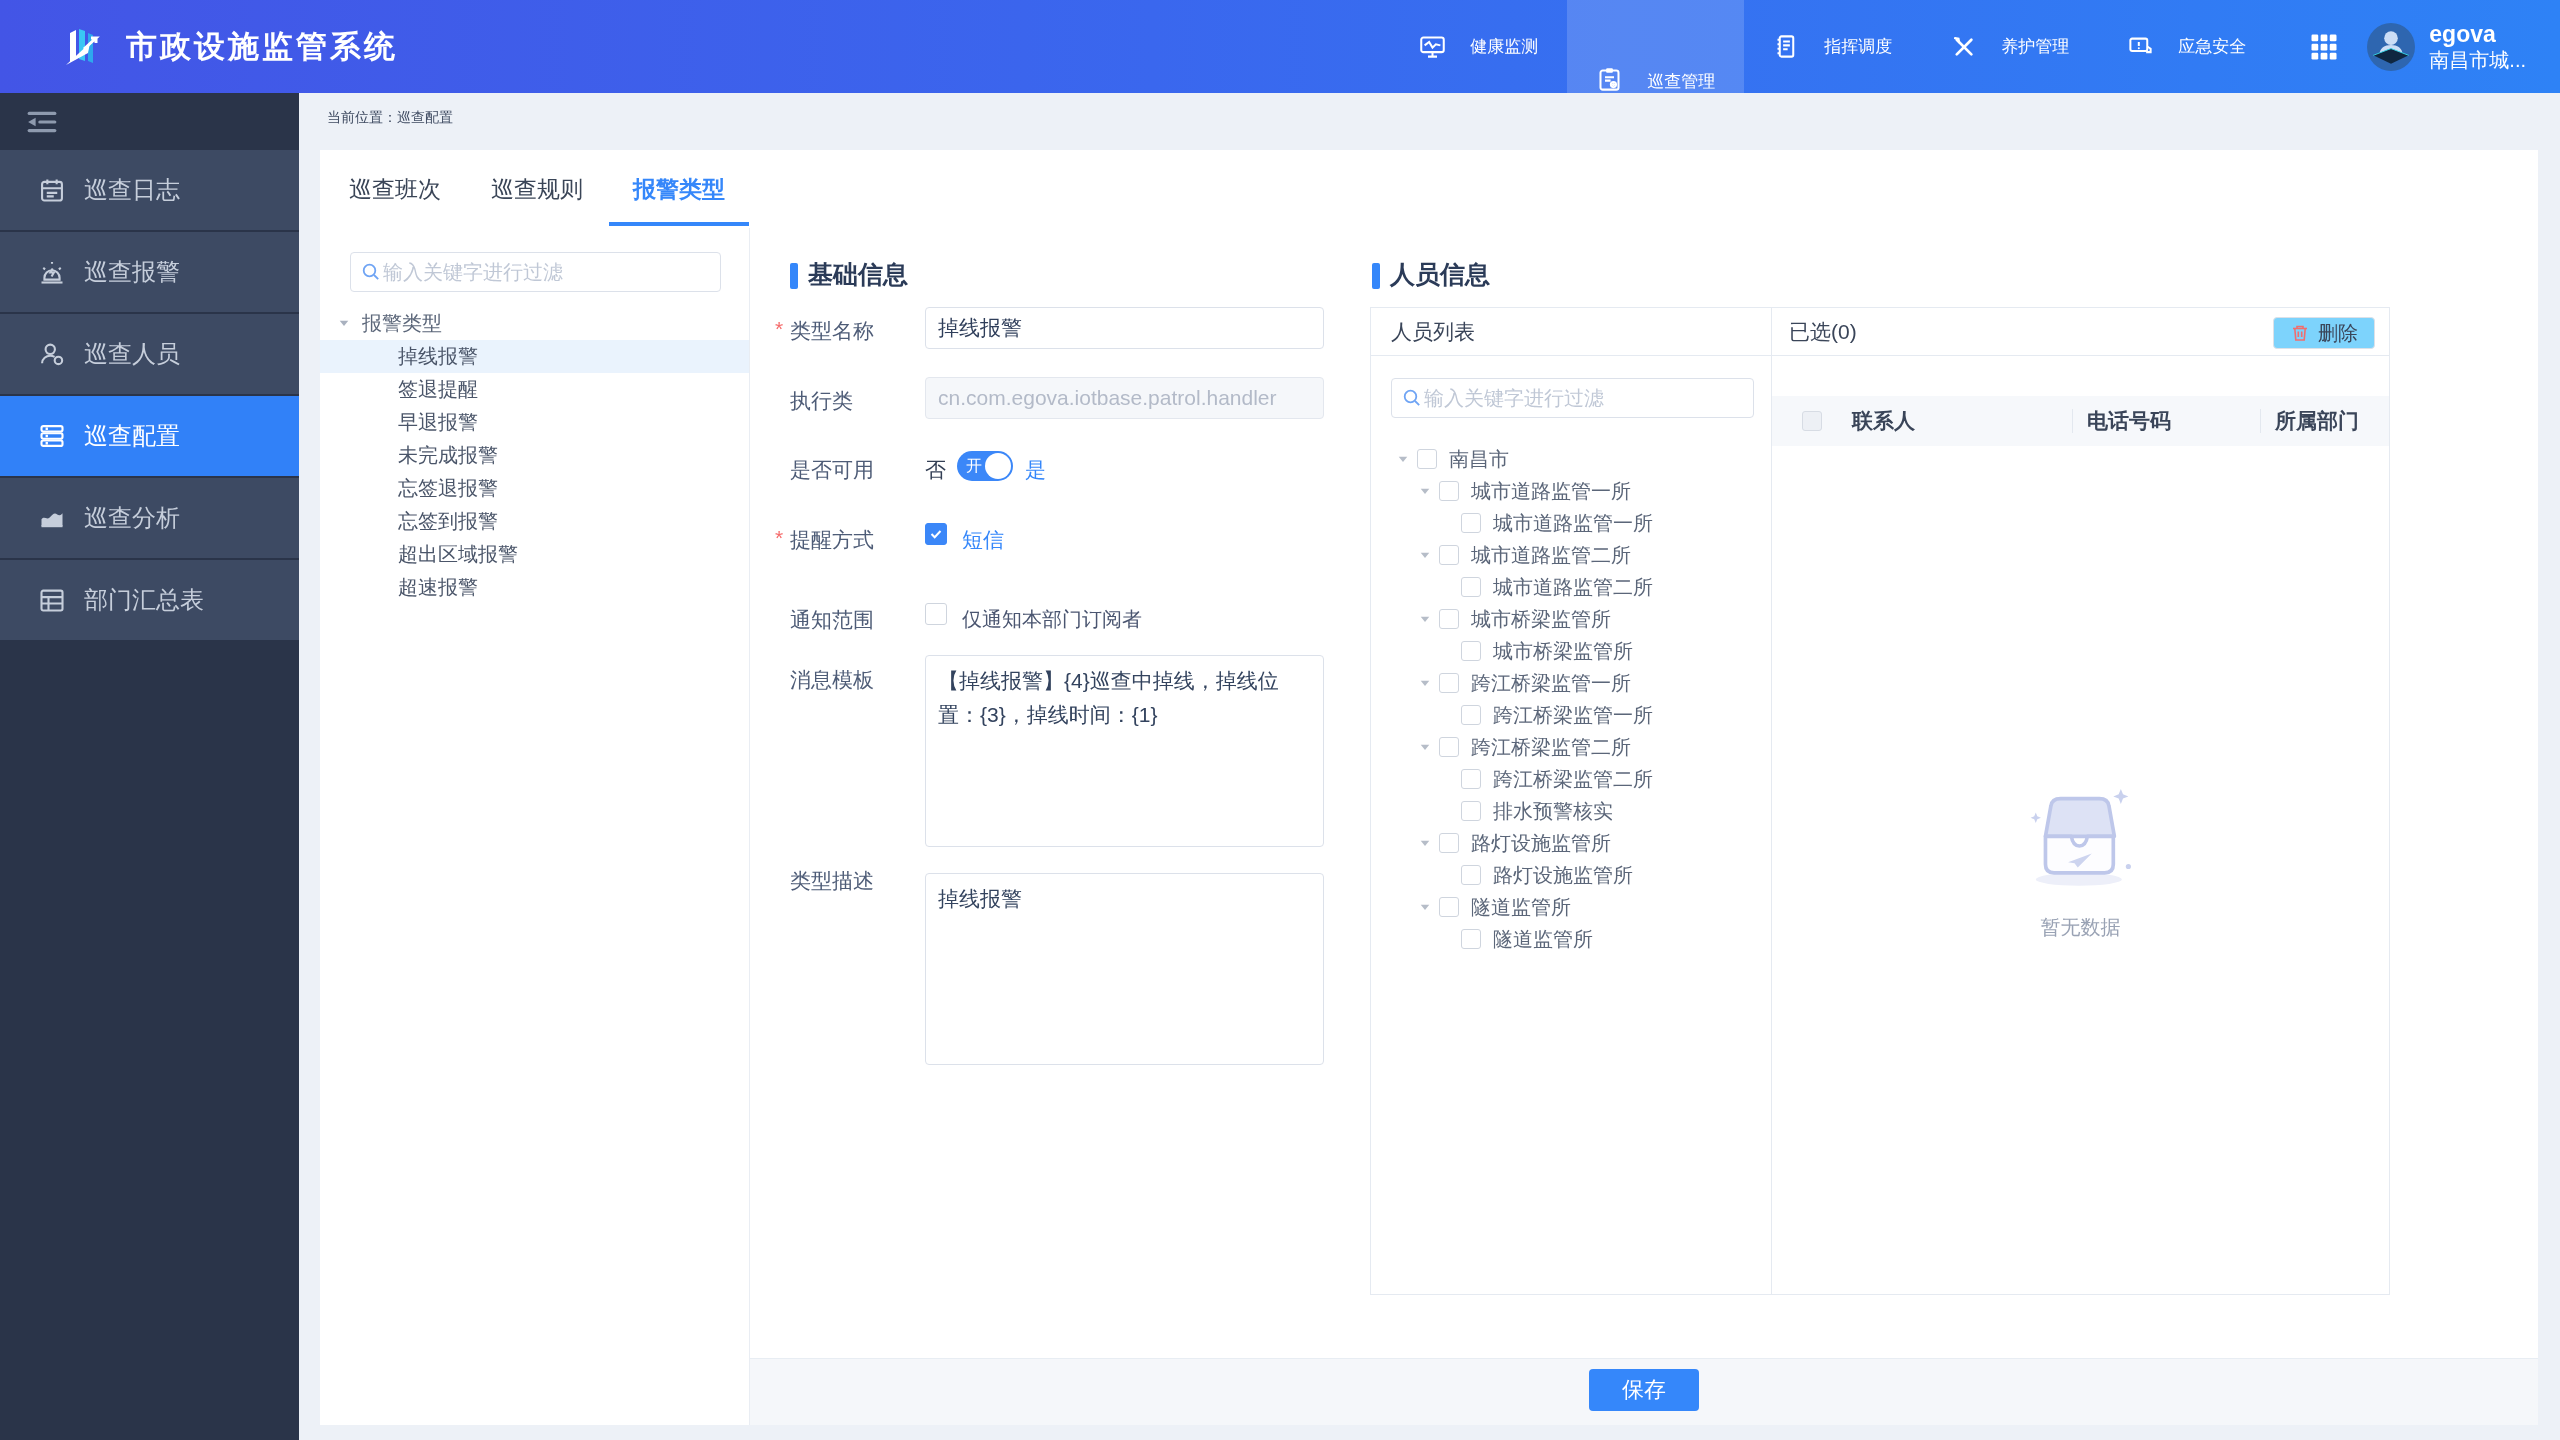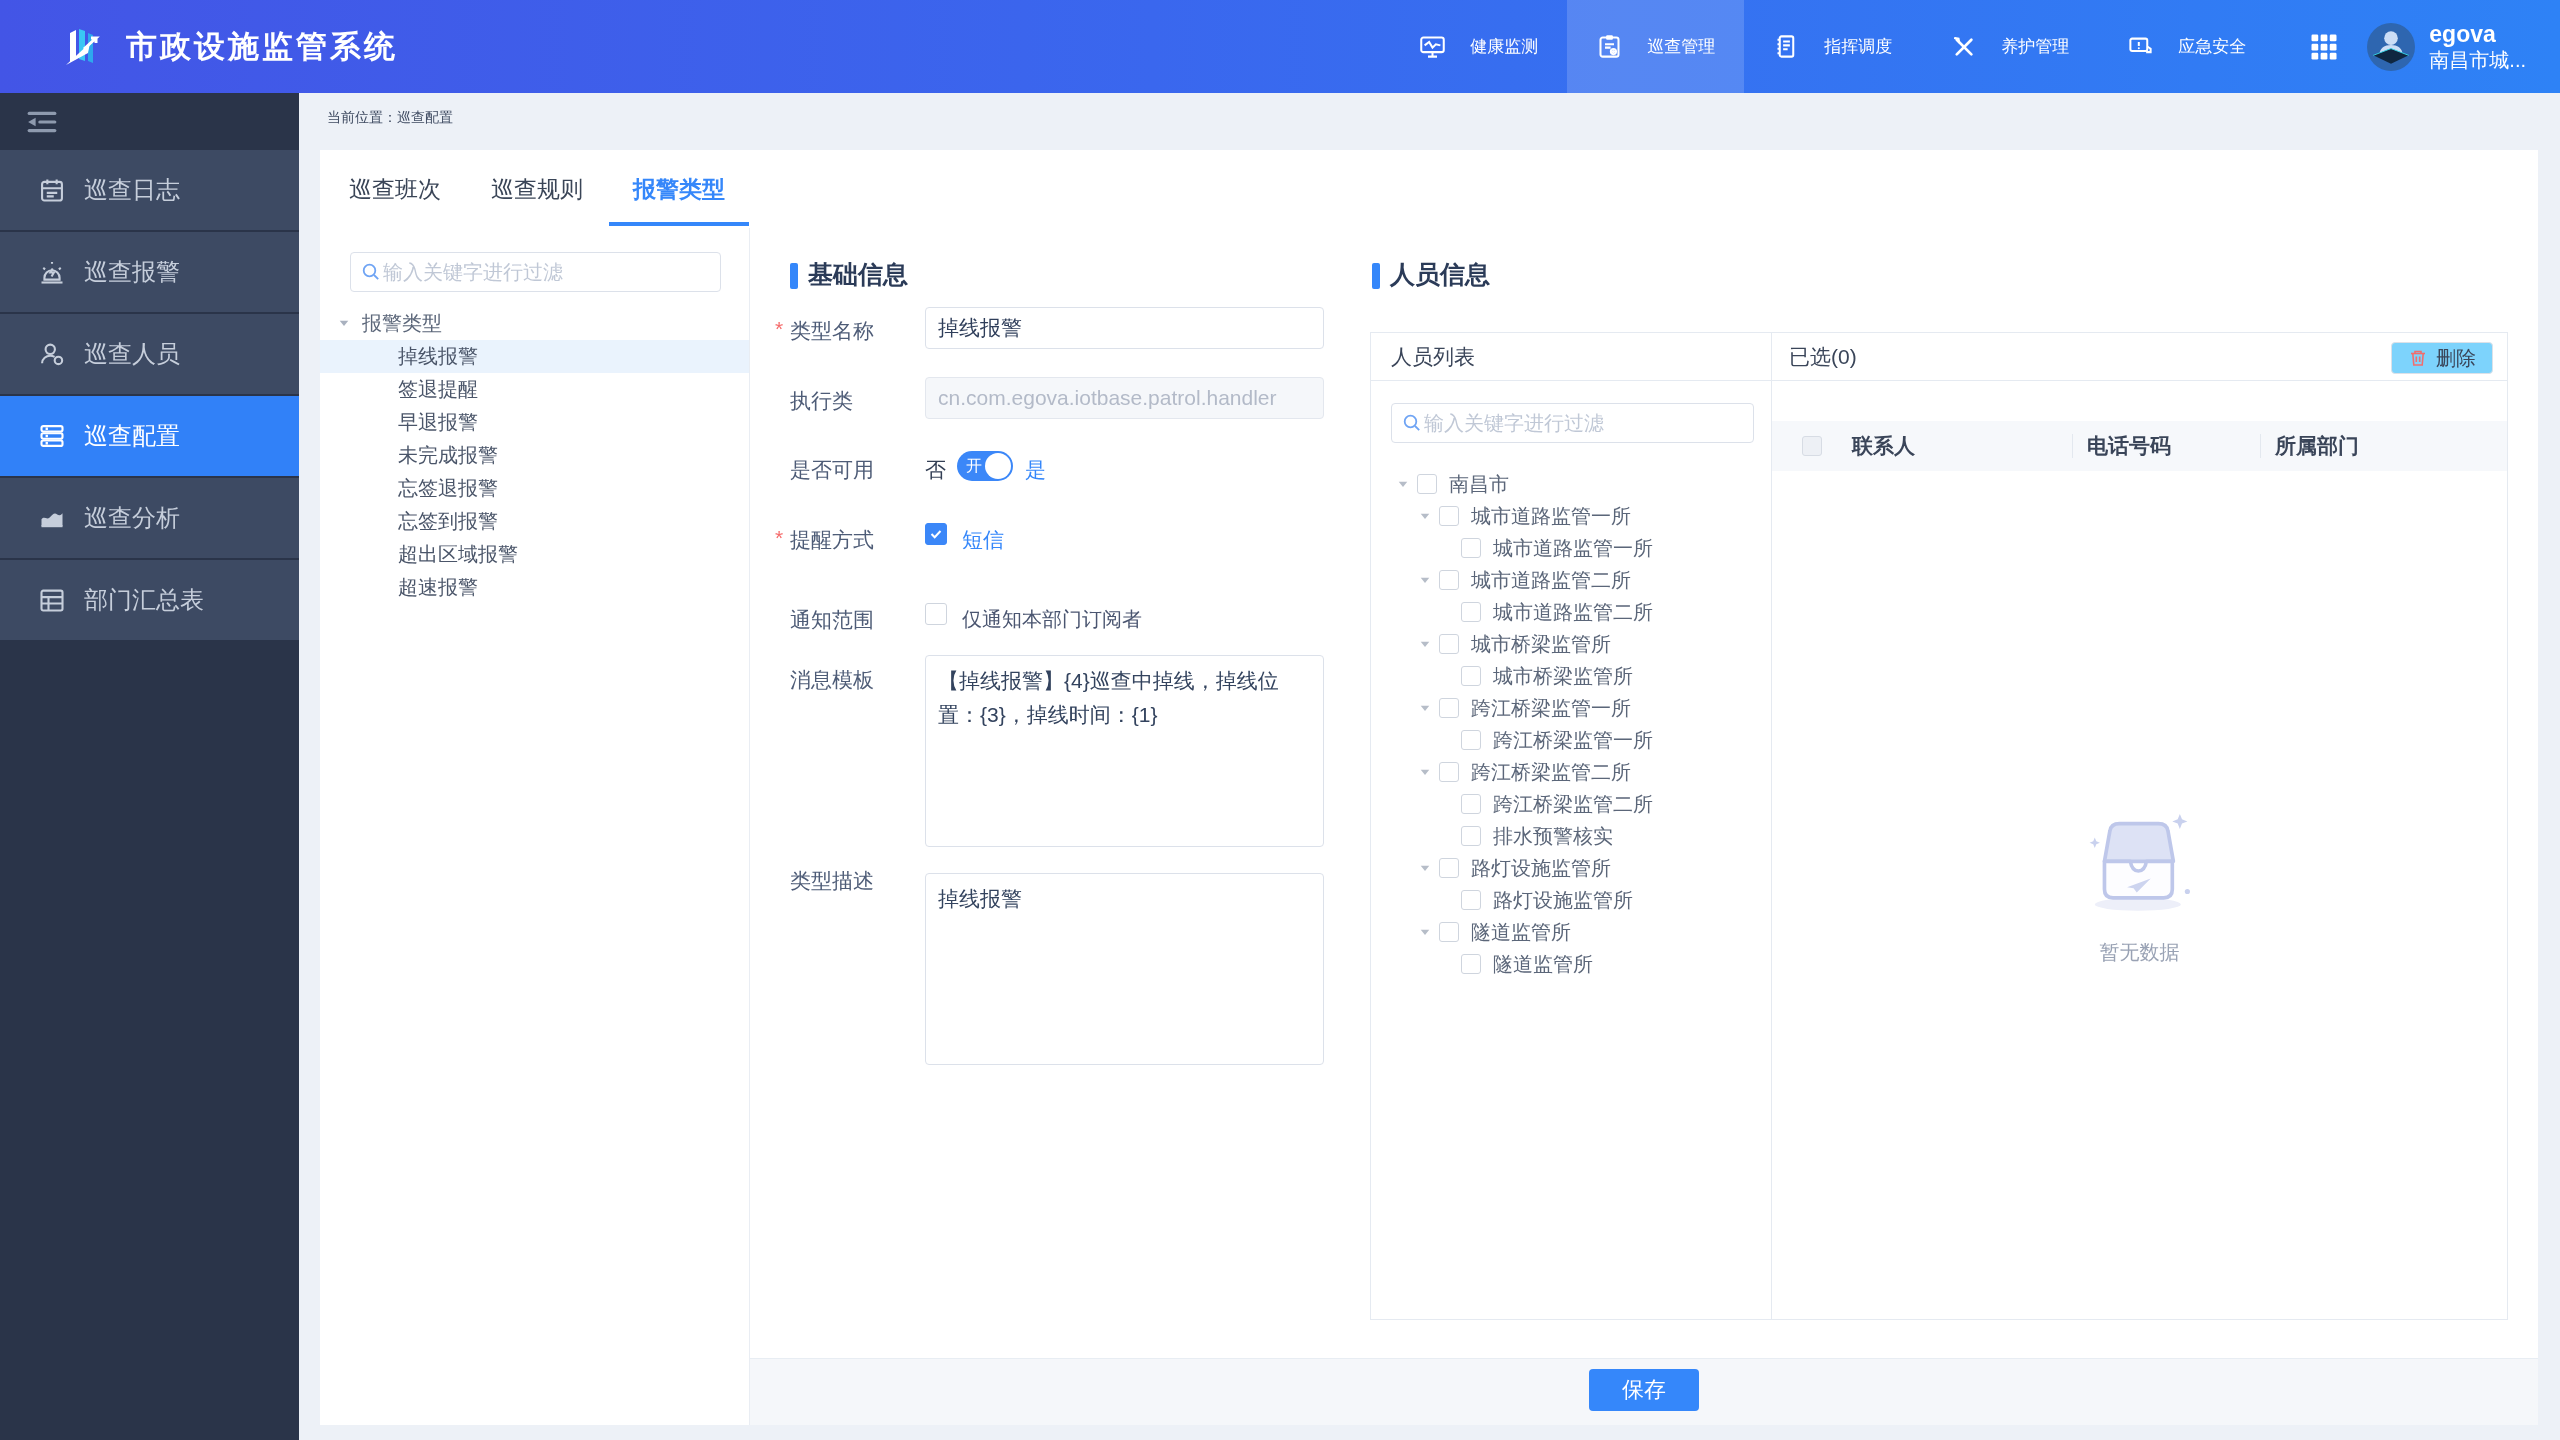--- a/index.html
+++ b/index.html
@@ -7,21 +7,21 @@
   .screen{position:relative;width:2560px;height:1440px;background:#EDF1F7;overflow:hidden;}
 
   
   .header{position:absolute;left:0;top:0;width:2560px;height:93px;
     background:linear-gradient(90deg,#4355e6 0%,#3a67ee 45%,#2e82f6 100%);
     display:flex;align-items:center;color:#fff;z-index:5;}
   .logo{margin-left:58px;display:flex;align-items:center;}
   .app-title{font-size:31px;font-weight:bold;letter-spacing:3px;margin-left:20px;}
   .nav{margin-left:auto;display:flex;height:93px;align-items:stretch;}
   .nav-item{display:flex;align-items:center;gap:24px;padding:0 29px;font-size:17px;cursor:pointer;}
-  .nav-item.active{background:rgba(255,255,255,.16);}
+  .nav-item.active{background:rgba(255,255,255,.16);align-items:flex-end;}
   .grid-btn{margin:0 28px 0 34px;display:flex;align-items:center;cursor:pointer;}
   .user{display:flex;align-items:center;margin-right:34px;cursor:pointer;}
   .user-txt{margin-left:14px;line-height:1.25;}
   .user-name{font-size:23px;font-weight:bold;}
   .user-org{font-size:20px;}
 
   
   .sidebar{position:absolute;left:0;top:93px;width:299px;height:1347px;background:#2A3449;}
   .collapse-row{height:57px;display:flex;align-items:center;padding-left:26px;}
   .menu-item{height:80px;margin-bottom:2px;background:#3D4A63;display:flex;align-items:center;
@@ -65,21 +65,21 @@
     padding:8px 12px;font-size:21px;line-height:34px;color:#33435E;outline:none;resize:none;background:#fff;}
   .switch{position:absolute;width:56px;height:30px;border-radius:15px;background:#3B87F8;cursor:pointer;}
   .switch .on-txt{position:absolute;left:9px;top:5px;font-size:16px;color:#fff;}
   .switch .knob{position:absolute;right:2px;top:2px;width:26px;height:26px;border-radius:50%;background:#fff;}
   .cbx{position:absolute;width:22px;height:22px;border:1px solid #CFD5DE;border-radius:3px;background:#fff;cursor:pointer;}
   .cbx.checked{background:#3B87F8;border-color:#3B87F8;display:flex;align-items:center;justify-content:center;}
   .opt-blue{position:absolute;font-size:21px;color:#3587FA;cursor:pointer;}
   .opt-gray{position:absolute;font-size:20px;color:#4A5570;}
 
   
-  .personnel-panel{position:absolute;left:620px;top:79px;width:1138px;height:988px;border:1px solid #E5EAF1;margin-top:25px;}
+  .personnel-panel{position:absolute;left:620px;top:79px;width:1020px;height:988px;border:1px solid #E5EAF1;}
   .p-header{position:relative;height:48px;border-bottom:1px solid #E5EAF1;}
   .p-h-label{position:absolute;top:0;line-height:48px;font-size:21px;color:#3A4559;}
   .del-btn{position:absolute;right:14px;top:9px;height:32px;display:flex;align-items:center;gap:8px;
     padding:0 16px;border:1px solid #DCE1E8;border-radius:4px;background:#7dd3fc;font-size:20px;color:#3A4559;cursor:pointer;}
   .v-divider{position:absolute;left:400px;top:0;bottom:0;width:1px;background:#E5EAF1;}
   .p-search{position:absolute;left:20px;top:70px;width:363px;margin:0;}
   .org-tree{position:absolute;left:0;top:135px;width:400px;}
   .org-row{height:32px;display:flex;align-items:center;font-size:20px;color:#5B6679;cursor:pointer;}
   .org-row .caret{width:12px;margin-right:8px;display:flex;}
   .org-row .t-cbx{width:20px;height:20px;border:1px solid #CFD5DE;border-radius:3px;background:#fff;margin-right:12px;flex:none;}

